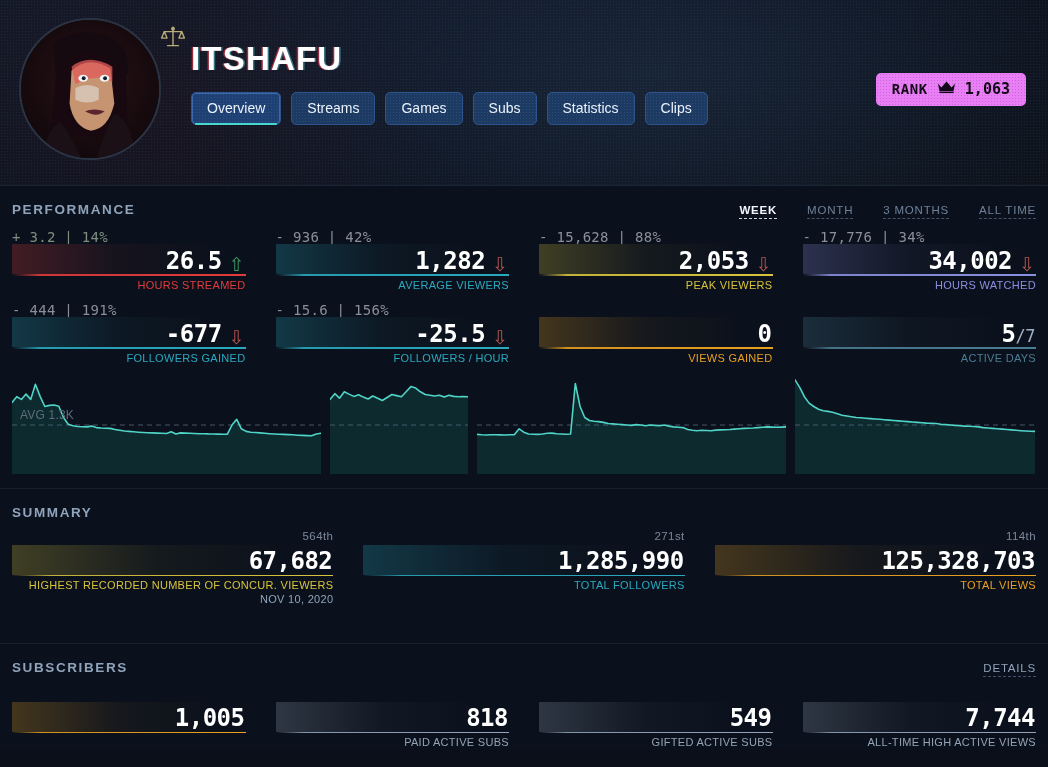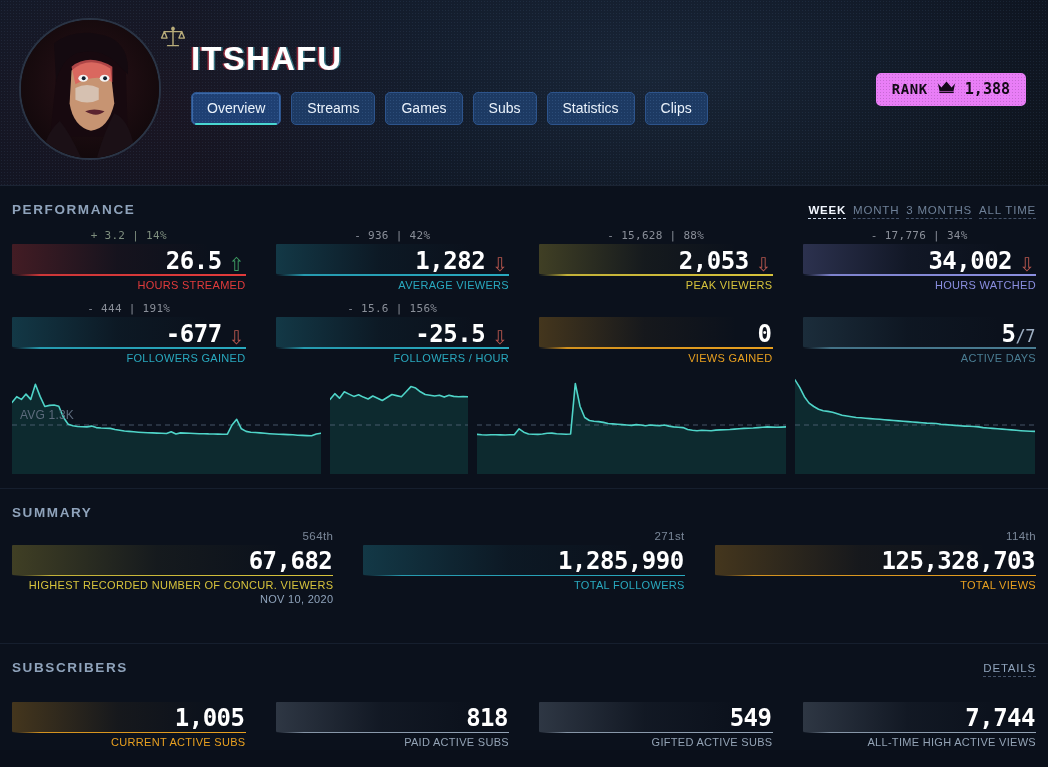--- a/index.html
+++ b/index.html
@@ -91,36 +91,36 @@
   
   .section { position: relative; background: #0b111c; }
   .section + .section { border-top: 1px solid #161f2e; }
   .section-head {
     display: flex; align-items: baseline; justify-content: space-between;
     padding: 16px 12px 0 12px;
   }
   .section-title {
     font-size: 13.5px; letter-spacing: 1.6px; color: #8fa3bb; font-weight: 700;
   }
-  .range-tabs { display: flex; gap: 7px; align-items: center; }
+  .range-tabs { display: flex; gap: 30px; align-items: center; }
   .range-tab {
     font-size: 11.5px; letter-spacing: 0.8px; color: #6f8198;
     border-bottom: 1px dashed #45536a; padding-bottom: 2px; cursor: pointer;
   }
   .range-tab.active { color: #f2f7ff; font-weight: 700; border-bottom: 1px dashed #c8d6e8; }
   .details-link {
     font-size: 11.5px; letter-spacing: 0.8px; color: #8fa3bb;
     border-bottom: 1px dashed #45536a; padding-bottom: 2px; cursor: pointer;
   }
 
   
   .metric-row { display: flex; padding: 0 12px; gap: 30px; }
   .metric { flex: 1 1 0; min-width: 0; position: relative; padding-top: 10px; }
   .metric-delta {
-    text-align: center; font-size: 11px; height: 15px;
+    text-align: left; font-size: 14px; height: 15px;
     font-family: "DejaVu Sans Mono", monospace;
     color: #7e8e7e; letter-spacing: 0.3px; white-space: nowrap;
     overflow: hidden;
   }
   .metric-delta.neg { color: #8a8f99; }
   .metric-rank {
     text-align: right; font-size: 11.5px; height: 15px;
     color: #7b8899; letter-spacing: 0.4px;
   }
   .metric-body {
@@ -214,21 +214,21 @@
       </div>
 
       <div class="rank-badge">
         <span class="rank-label">RANK</span>
         <span>
           <svg width="19" height="14" viewBox="0 0 20 14" fill="#14091a">
             <path d="M1 3.2 L4.6 7.4 L10 1.2 L15.4 7.4 L19 3.2 L17.4 11.2 L2.6 11.2 Z"></path>
             <rect x="2.4" y="11.8" width="15.2" height="1.6"></rect>
           </svg>
         </span>
-        <span class="rank-value">1,388</span>
+        <span class="rank-value">1,063</span>
       </div>
 
     </div>
   </div>
 
   <div class="section">
     <div class="section-head">
       <div class="section-title">PERFORMANCE</div>
       <div class="range-tabs">
         <div class="range-tab active">WEEK</div>
@@ -397,21 +397,20 @@
       <div class="details-link">DETAILS</div>
     </div>
     <div class="metric-row" id="subs-row">
         <div class="metric">
           <div class="metric-rank"></div>
           <div class="metric-body">
             <div class="metric-fill" style="background: linear-gradient(90deg, rgba(232, 160, 32, 0.26) 0%, rgba(232, 160, 32, 0.05) 45%, rgba(0, 0, 0, 0) 85%);"></div>
             <div class="metric-value">1,005</div>
           </div>
           <div class="metric-rule" style="background: linear-gradient(90deg, rgba(232, 160, 32, 0) 0%, rgba(232, 160, 32, 0.9) 12%, rgb(232, 160, 32) 100%);"></div>
-          <div class="metric-label" style="color: rgb(232, 160, 32);">CURRENT ACTIVE SUBS</div>
         </div>
         <div class="metric">
           <div class="metric-rank"></div>
           <div class="metric-body">
             <div class="metric-fill" style="background: linear-gradient(90deg, rgba(147, 163, 181, 0.26) 0%, rgba(147, 163, 181, 0.05) 45%, rgba(0, 0, 0, 0) 85%);"></div>
             <div class="metric-value">818</div>
           </div>
           <div class="metric-rule" style="background: linear-gradient(90deg, rgba(147, 163, 181, 0) 0%, rgba(147, 163, 181, 0.9) 12%, rgb(147, 163, 181) 100%);"></div>
           <div class="metric-label" style="color: rgb(147, 163, 181);">PAID ACTIVE SUBS</div>
         </div>

